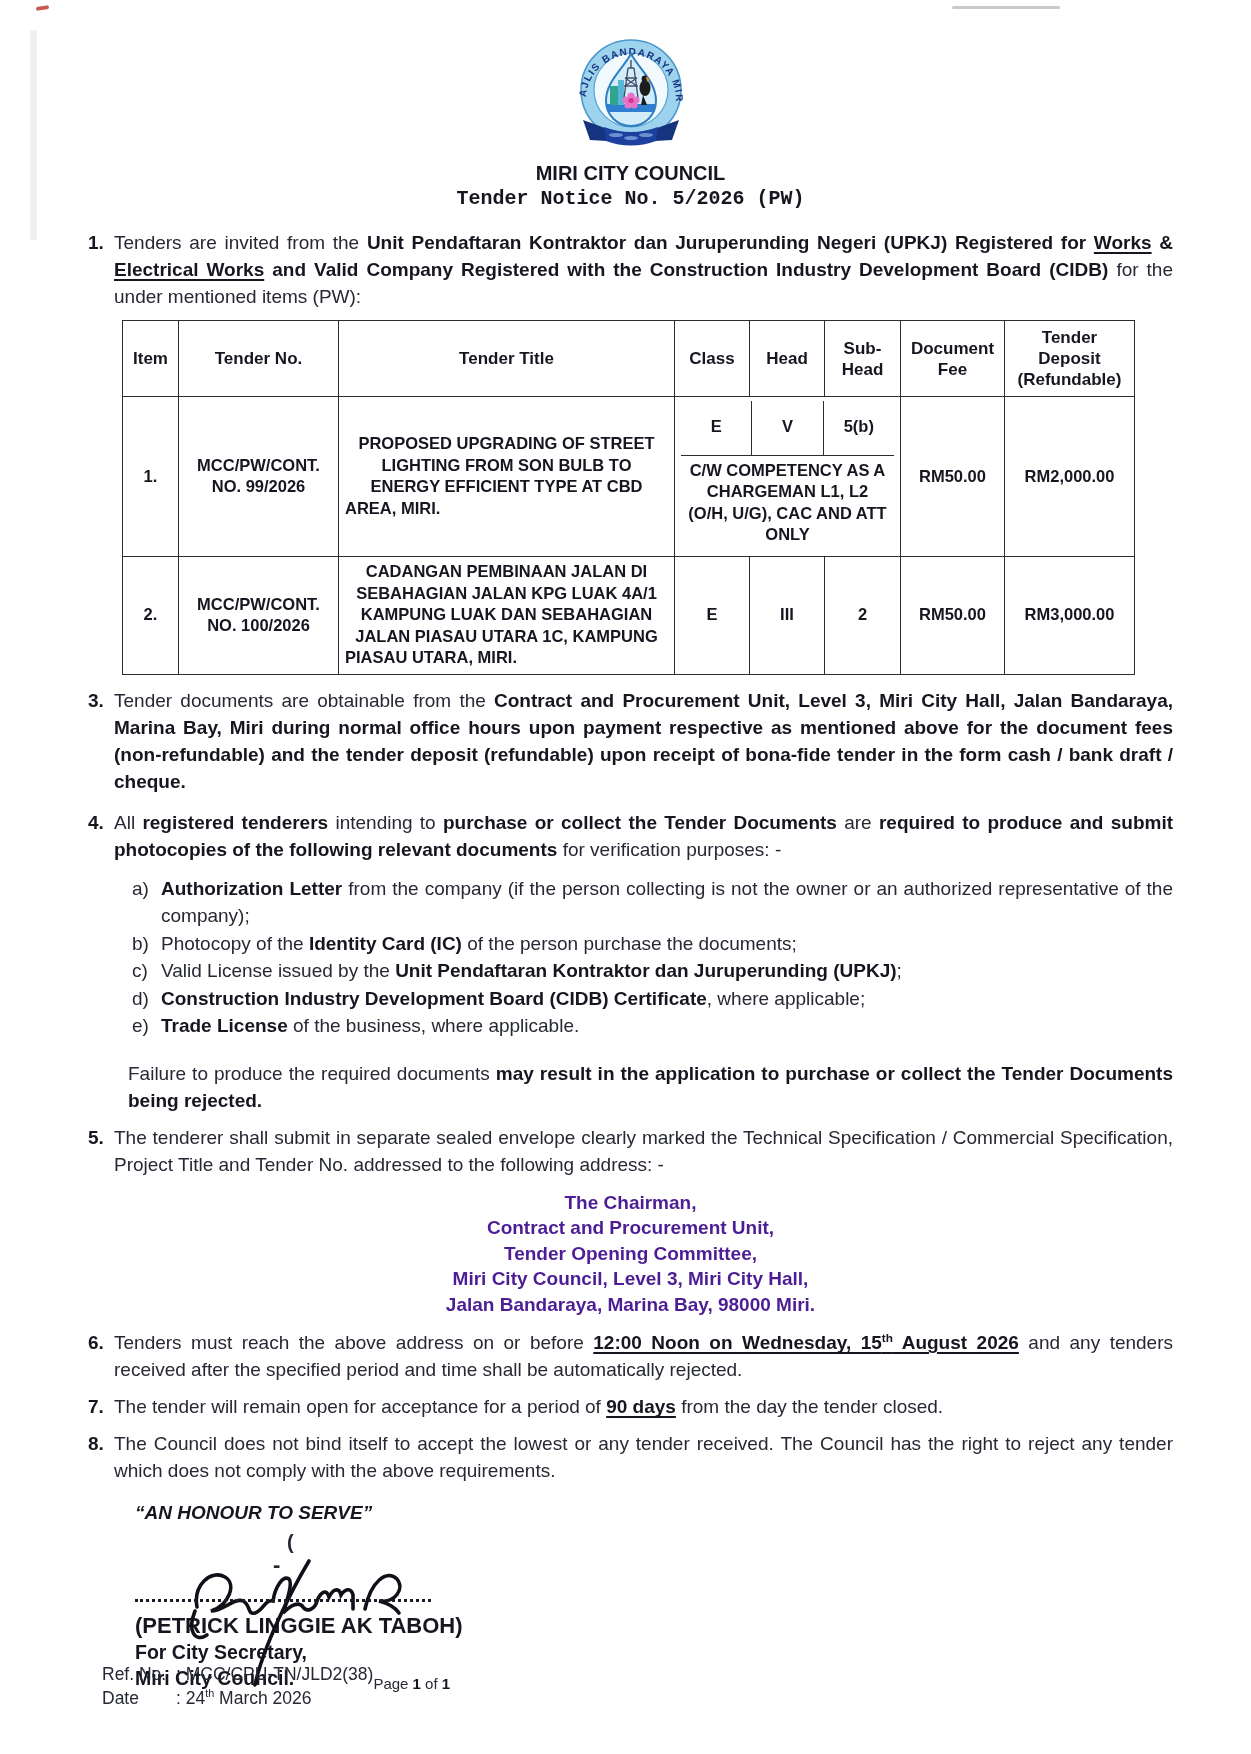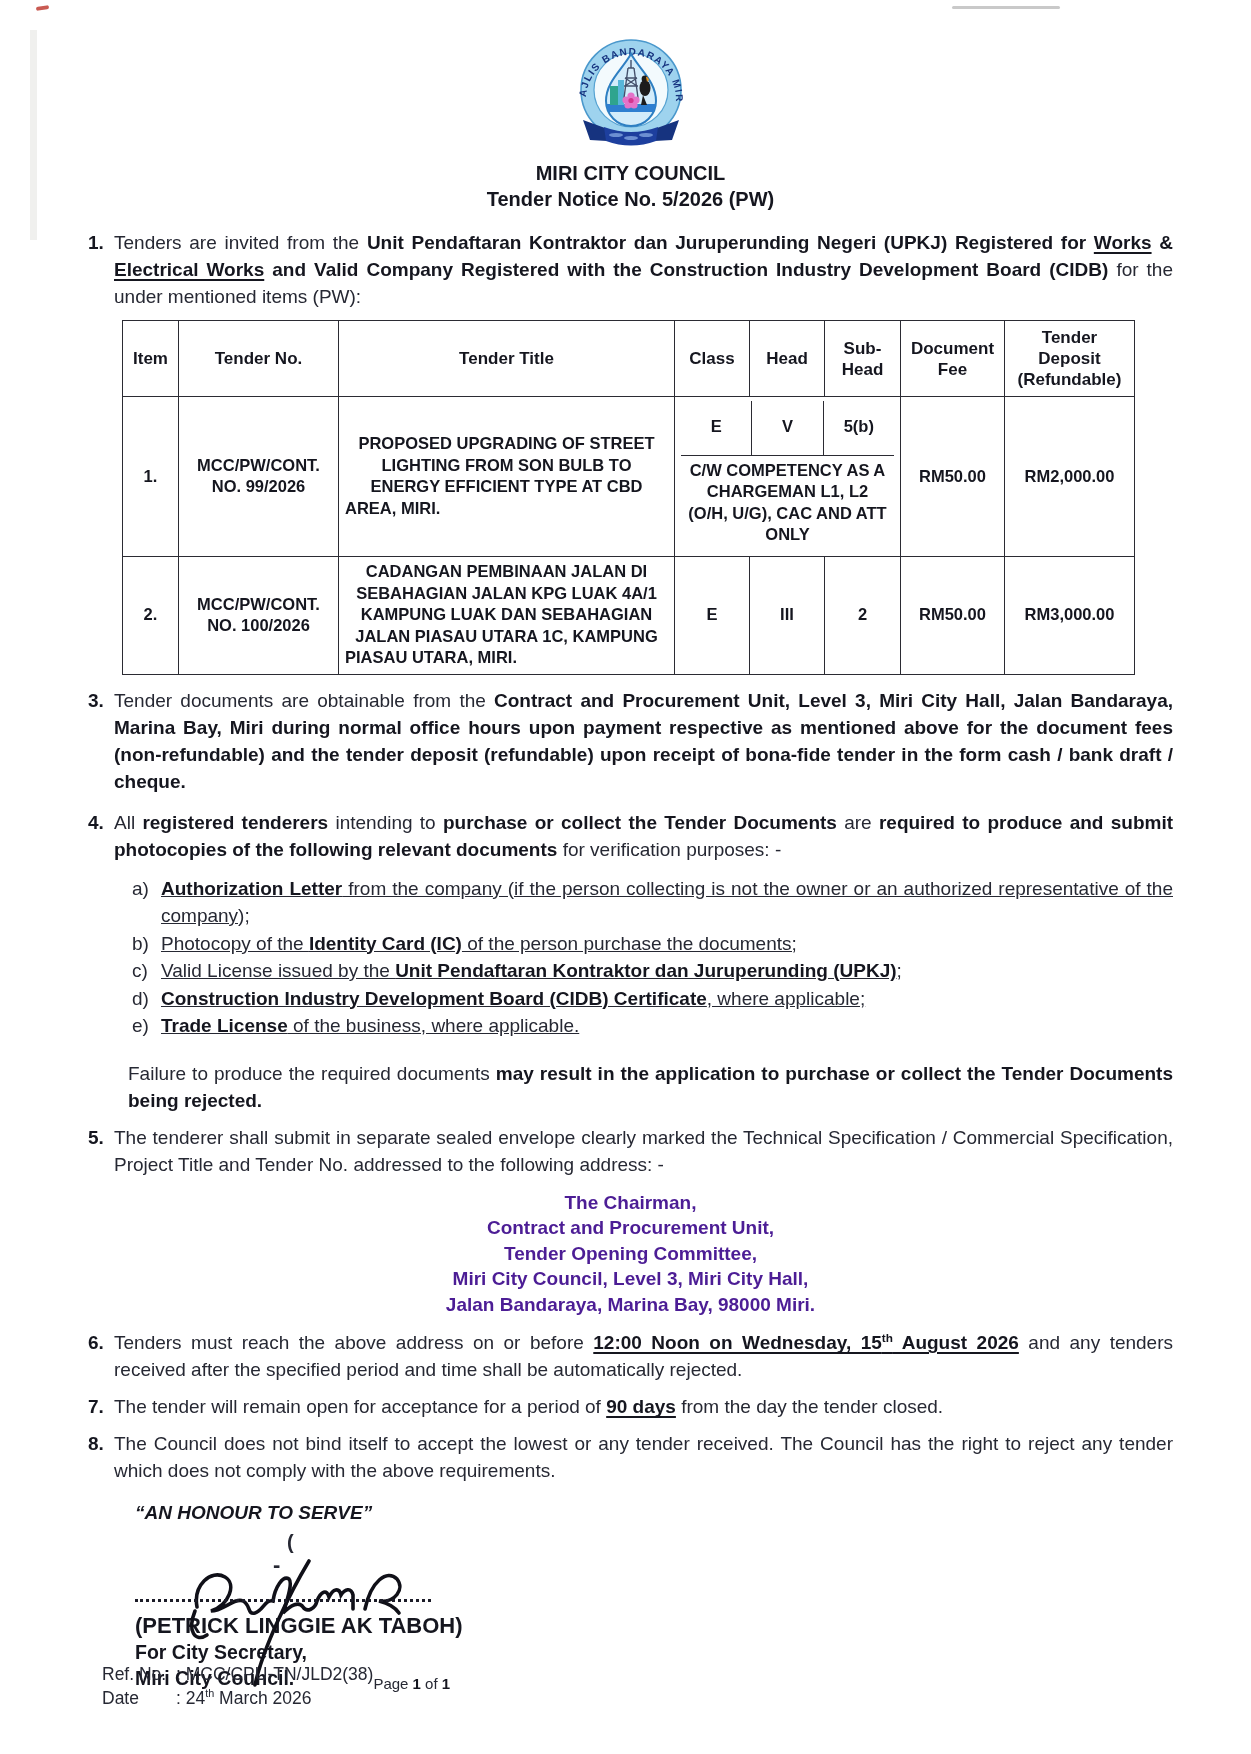--- a/index.html
+++ b/index.html
@@ -19,21 +19,21 @@
 
   
   .art-red{position:absolute;left:36px;top:6px;width:13px;height:4px;background:#c95a52;transform:rotate(-8deg);border-radius:2px;}
   .art-gray{position:absolute;left:952px;top:6px;width:108px;height:3px;background:#c9c9c9;border-radius:2px;}
   .art-band{position:absolute;left:30px;top:30px;width:7px;height:210px;background:#f0f0ee;}
 
   
   .header-block{margin-top:36px;text-align:center;}
   .logo{display:block;margin:0 auto;}
   .org-name{font-weight:700;color:#15161f;font-size:20px;line-height:24px;margin-top:3px;}
-  .notice-no{font-weight:700;color:#15161f;font-size:20px;line-height:24px;margin-top:2px;}
+  .notice-no{font-weight:700;color:#15161f;font-size:20px;line-height:24px;margin-top:2px;font-family:Liberation Mono, monospace;}
 
   
   .np{display:flex;}
   .np-num{width:26px;flex-shrink:0;font-weight:700;color:#15161f;}
   .np-body{flex:1;text-align:justify;}
 
   
   table.tender{border-collapse:collapse;width:1012px;margin:10px 0 0 34px;table-layout:fixed;
     font-size:16.5px;line-height:21.5px;color:#15161f;font-weight:700;}
   table.tender th,table.tender td{border:1.6px solid #2b2b33;text-align:center;vertical-align:middle;padding:4px 6px;}
@@ -44,21 +44,21 @@
   td.nested{padding:0;vertical-align:top;}
   .nest-top{display:flex;border-bottom:1.6px solid #2b2b33;}
   .nest-top>div{flex:1;padding:15px 0 17px;}
   .nest-top>div+div{border-left:1.6px solid #2b2b33;}
   .nest-bottom{padding:4px 6px 6px;text-align:center;}
 
   
   .sublist{margin:12px 0 0 44px;}
   .li{display:flex;line-height:27.5px;}
   .li-letter{width:29px;flex-shrink:0;}
-  .li-body{flex:1;text-align:justify;text-decoration:underline;}
+  .li-body{flex:1;text-align:justify;}
 
   .plain-para{margin-left:40px;text-align:justify;}
 
   .address{margin-top:12px;text-align:center;font-weight:700;color:#4c1d95;line-height:25.6px;}
 
   .motto{margin:16px 0 0 47px;font-weight:700;color:#15161f;line-height:25px;}
   .motto .it{font-style:italic;}
 
   .sig-block{position:relative;margin-left:47px;height:176px;}
   .pen-mark1{position:absolute;left:152px;top:4px;font-weight:700;font-size:20px;}

